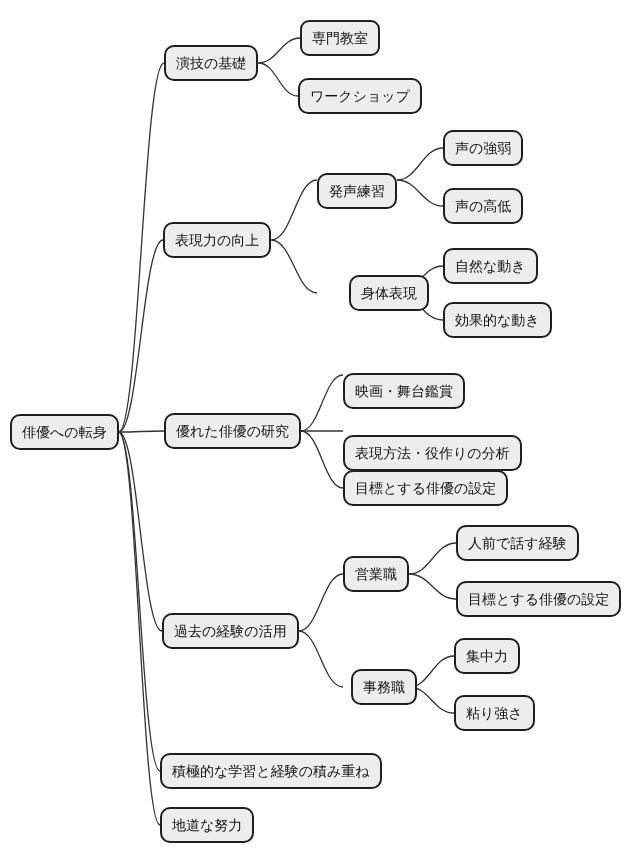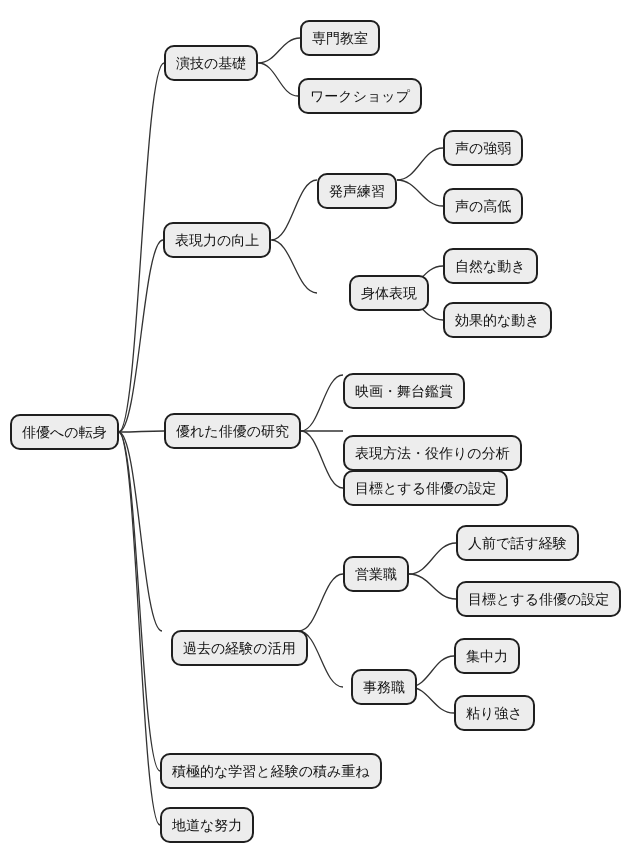--- a/index.html
+++ b/index.html
@@ -87,21 +87,21 @@
   <div class="node" id="n-b1c0c1" style="left:443px;top:188px;">声の高低</div>
   <div class="node" id="n-b1c1" style="left:317px;top:275px;margin-left:32px;">身体表現</div>
   <div class="node" id="n-b1c1c0" style="left:443px;top:248px;">自然な動き</div>
   <div class="node" id="n-b1c1c1" style="left:443px;top:302px;">効果的な動き</div>
 
   <div class="node" id="n-b2" style="left:164px;top:413px;">優れた俳優の研究</div>
   <div class="node" id="n-b2c0" style="left:343px;top:357px;margin-top:16px;">映画・舞台鑑賞</div>
   <div class="node" id="n-b2c1" style="left:343px;top:435px;">表現方法・役作りの分析</div>
   <div class="node" id="n-b2c2" style="left:343px;top:470px;">目標とする俳優の設定</div>
 
-  <div class="node" id="n-b3" style="left:162px;top:630px;margin-left:9px;">過去の経験の活用</div>
+  <div class="node" id="n-b3" style="left:162px;top:613px;">過去の経験の活用</div>
   <div class="node" id="n-b3c0" style="left:343px;top:556px;">営業職</div>
   <div class="node" id="n-b3c0c0" style="left:456px;top:525px;">人前で話す経験</div>
   <div class="node" id="n-b3c0c1" style="left:456px;top:581px;">目標とする俳優の設定</div>
   <div class="node" id="n-b3c1" style="left:351px;top:669px;">事務職</div>
   <div class="node" id="n-b3c1c0" style="left:454px;top:638px;">集中力</div>
   <div class="node" id="n-b3c1c1" style="left:454px;top:695px;">粘り強さ</div>
 
   <div class="node" id="n-b4" style="left:160px;top:753px;">積極的な学習と経験の積み重ね</div>
   <div class="node" id="n-b5" style="left:160px;top:807px;">地道な努力</div>
 

